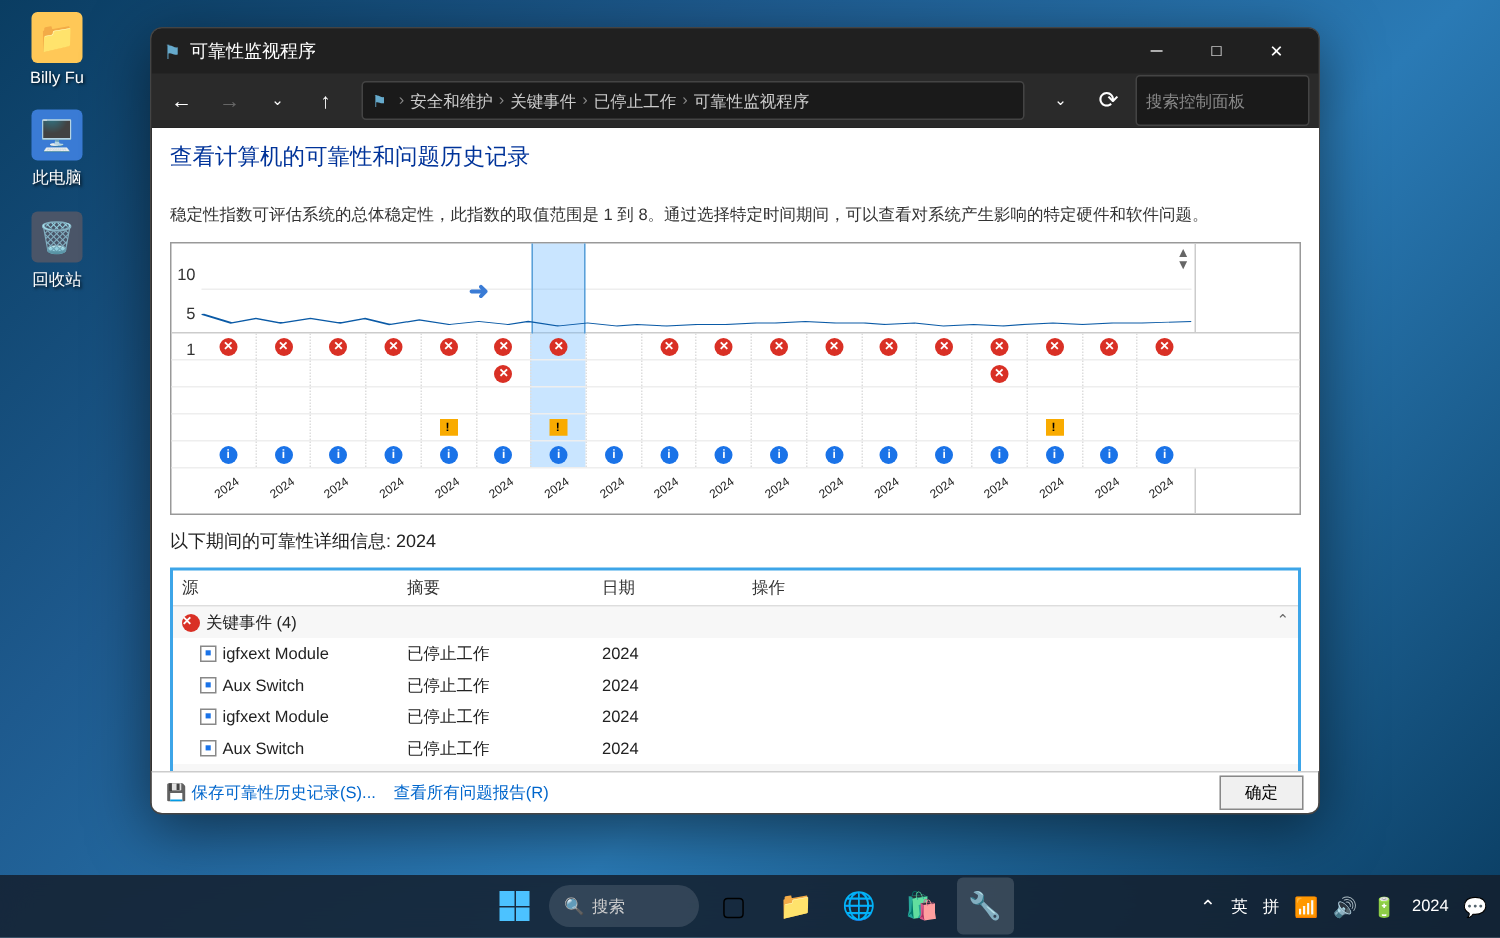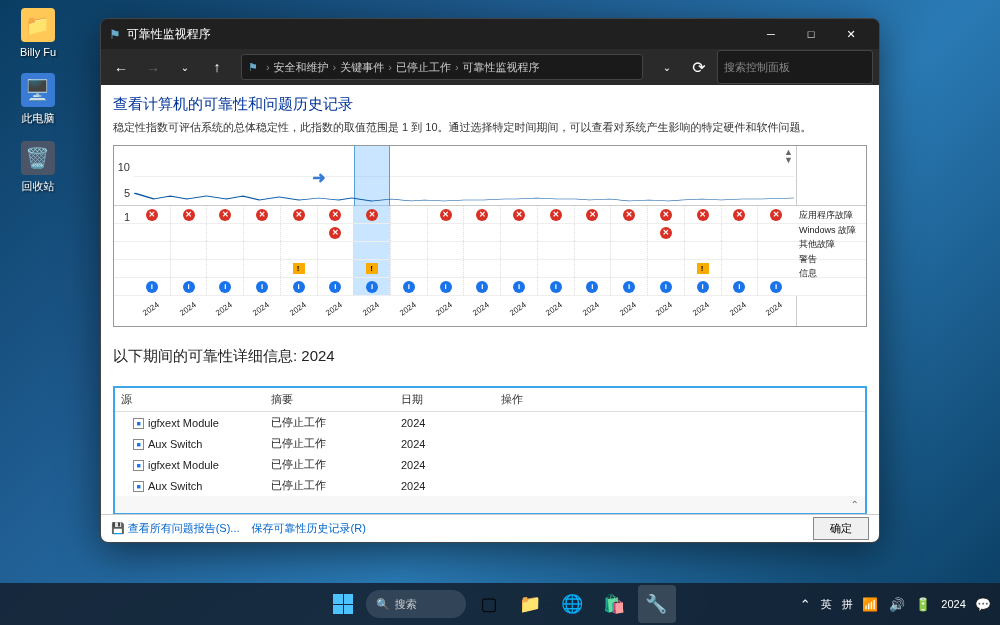--- a/index.html
+++ b/index.html
@@ -25,29 +25,29 @@
 .titlebar .win-btn { width: 40px; height: 30px; display: flex; align-items: center; justify-content: center; color: #fff; font-size: 11px; }
 
 
 .navbar { height: 36px; background: #2a2a2a; display: flex; align-items: center; padding: 0 6px; gap: 4px; }
 .nav-btn { width: 28px; height: 28px; display: flex; align-items: center; justify-content: center; color: #fff; font-size: 14px; border-radius: 3px; }
 .nav-btn.disabled { color: #666; }
 .breadcrumb { flex: 1; height: 26px; background: #1a1a1a; border: 1px solid #444; border-radius: 3px; display: flex; align-items: center; padding: 0 6px; font-size: 11px; color: #ccc; margin: 0 6px; }
 .breadcrumb .sep { margin: 0 4px; color: #888; }
 .breadcrumb .flag-bc { color: #6ac; margin-right: 4px; }
 .refresh-btn { width: 28px; height: 28px; display: flex; align-items: center; justify-content: center; color: #fff; }
-.search-box { width: 156px; height: 26px; background: #1a1a1a; border: 1px solid #444; border-radius: 3px; padding: 16px 6px; color: #888; font-size: 11px; display: flex; align-items: center; }
+.search-box { width: 116px; height: 26px; background: #1a1a1a; border: 1px solid #444; border-radius: 3px; padding: 16px 6px; color: #888; font-size: 11px; display: flex; align-items: center; }
 
 
 .content { flex: 1; background: #fff; overflow-y: auto; padding: 10px 12px; color: #222; font-size: 11px; }
 .content::-webkit-scrollbar { width: 14px; }
 .content::-webkit-scrollbar-track { background: #f0f0f0; }
 .content::-webkit-scrollbar-thumb { background: #c0c0c0; border-radius: 7px; }
 
-.page-title { color: #003399; font-size: 15px; font-weight: normal; margin-bottom: 6px; }
+.page-title { color: #003399; font-size: 15px; font-weight: normal; margin-bottom: 22px; }
 .page-desc { font-size: 11px; color: #333; margin-bottom: 10px; line-height: 1.4; }
 
 .view-toggle { display: inline-block; border: 2px solid #3da5e8; padding: 2px 5px; font-size: 11px; margin-bottom: 4px; }
 .view-toggle .active { color: #0066cc; font-weight: bold; }
 .view-toggle .sep2 { color: #888; margin: 0 2px; }
 .last-update { float: right; font-size: 11px; color: #333; }
 
 
 .chart-container { border: 1px solid #999; width: 100%; position: relative; background: #fff; margin-bottom: 6px; }
 
@@ -71,21 +71,21 @@
 .ic-err { background: #d93025; }
 .ic-warn { background: #f9ab00; width: 0; height: 0; border-left: 6px solid transparent; border-right: 6px solid transparent; border-bottom: 11px solid #f9ab00; border-radius: 0; position: relative; }
 .ic-warn::after { content: "!"; position: absolute; left: -2px; top: 1px; font-size: 8px; color: #000; }
 .ic-info { background: #1a73e8; }
 
 .date-axis { height: 30px; position: relative; }
 .date-axis .dates-strip { position: absolute; left: 20px; right: 72px; top: 0; height: 100%; display: flex; }
 .dates-strip .dcol { flex: 1; font-size: 8px; text-align: center; transform: rotate(-35deg); transform-origin: center; padding-top: 8px; }
 .scroll-arrows { position: absolute; right: 73px; top: 2px; font-size: 9px; color: #666; display:flex; flex-direction:column; line-height:8px;}
 
-.detail-header { font-size: 15px; margin: 20px 0; }
+.detail-header { font-size: 12px; margin: 9px 0; }
 
 .table-wrap { border: 2px solid #3da5e8; padding: 0; }
 .data-table { width: 100%; border-collapse: collapse; font-size: 11px; }
 .data-table th { text-align: left; padding: 4px 6px; font-weight: normal; color: #333; border-bottom: 1px solid #ddd; }
 .data-table th:nth-child(1){width:150px;} .data-table th:nth-child(2){width:130px;} .data-table th:nth-child(3){width:100px;}
 .group-row td { padding: 3px 6px; background: #f7f7f7; }
 .group-row .group-ic { display: inline-block; vertical-align: middle; margin-right: 4px; }
 .collapse-caret { float: right; color: #666; font-size: 10px; }
 .data-row td { padding: 3px 6px; }
 .data-row .item-ic { display: inline-block; width: 11px; height: 11px; border: 1px solid #888; margin-right: 4px; vertical-align: middle; font-size: 7px; text-align: center; line-height: 10px; color: #1a73e8; }
@@ -152,21 +152,21 @@
       <span class="sep">›</span>
       <span>可靠性监视程序</span>
     </div>
     <div class="nav-btn" style="font-size:10px;">⌄</div>
     <div class="refresh-btn">⟳</div>
     <div class="search-box">搜索控制面板</div>
   </div>
 
   <div class="content">
     <div class="page-title">查看计算机的可靠性和问题历史记录</div>
-    <div class="page-desc">稳定性指数可评估系统的总体稳定性，此指数的取值范围是 1 到 10。通过选择特定时间期间，可以查看对系统产生影响的特定硬件和软件问题。</div>
+    <div class="page-desc">稳定性指数可评估系统的总体稳定性，此指数的取值范围是 1 到 8。通过选择特定时间期间，可以查看对系统产生影响的特定硬件和软件问题。</div>
 
     <div>
       <span class="last-update">
         <span>搜索控制面板:</span>
         <span>2024</span>
       </span>
     </div>
 
     <div class="chart-container">
       <div class="y-axis">
@@ -402,42 +402,38 @@
             <div class="dcol">2024</div>
             <div class="dcol">2024</div>
           </div>
         <div style="position:absolute;right:0;top:0;width:70px;height:100%;border-left:1px solid #ccc;"></div>
       </div>
       <div class="scroll-arrows">
           <span>▲</span>
           <span>▼</span>
         </div>
 
-      <div style="position:absolute;right:0;top:60px;width:70px;font-size:9px;padding:2px 3px;line-height:1.6;">
-        <div>应用程序故障</div>
-        <div>Windows 故障</div>
-        <div>其他故障</div>
-        <div>警告</div>
-        <div>信息</div>
-      </div>
     </div>
 
     <div class="detail-header">以下期间的可靠性详细信息: 2024</div>
 
     <div class="table-wrap">
       <table class="data-table">
         <thead>
           <tr>
             <th>源</th>
             <th>摘要</th>
             <th>日期</th>
             <th>操作</th>
           </tr>
         </thead>
         <tbody id="table-body">
+            <tr class="group-row">
+              <td colspan="4"><span class="ic ic-err group-ic">✕</span><span>关键事件 (4)</span><span class="collapse-caret">⌃</span></td>
+            </tr>
             <tr class="data-row">
               <td style="padding-left: 18px;"><span class="item-ic">■</span><span>igfxext Module</span></td>
               <td>已停止工作</td>
               <td>2024</td>
               <td></td>
             </tr>
             <tr class="data-row">
               <td style="padding-left: 18px;"><span class="item-ic">■</span><span>Aux Switch</span></td>
               <td>已停止工作</td>
               <td>2024</td>
@@ -460,22 +456,22 @@
                 <span class="collapse-caret">⌃</span>
               </td>
             </tr>
           </tbody>
       </table>
     </div>
   </div>
 
   <div class="footer">
     <span class="save-ic">💾</span>
-    <span class="save-link">查看所有问题报告(S)...</span>
-    <span class="view-link">保存可靠性历史记录(R)</span>
+    <span class="save-link">保存可靠性历史记录(S)...</span>
+    <span class="view-link">查看所有问题报告(R)</span>
     <button class="ok-btn">确定</button>
   </div>
 </div>
 
 <div class="taskbar">
   <div class="taskbar-center">
     <div class="tb-item">
       <div class="win-logo">
           <div></div>
           <div></div>

